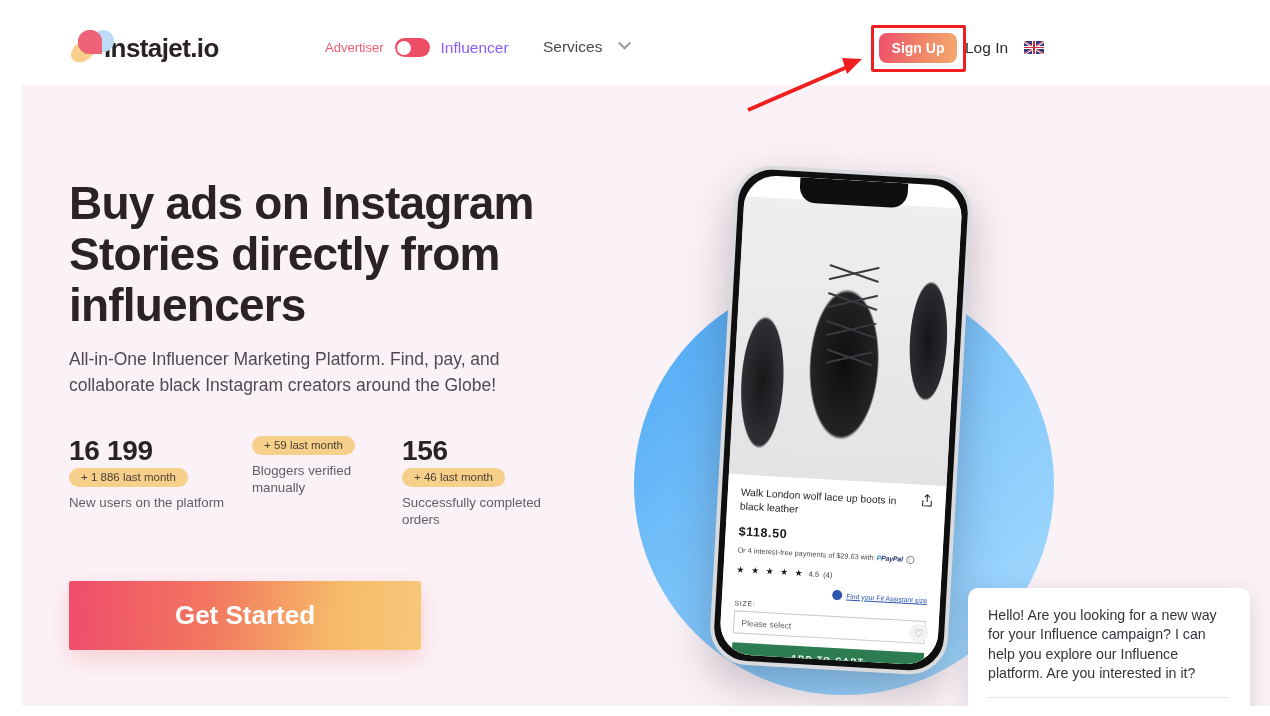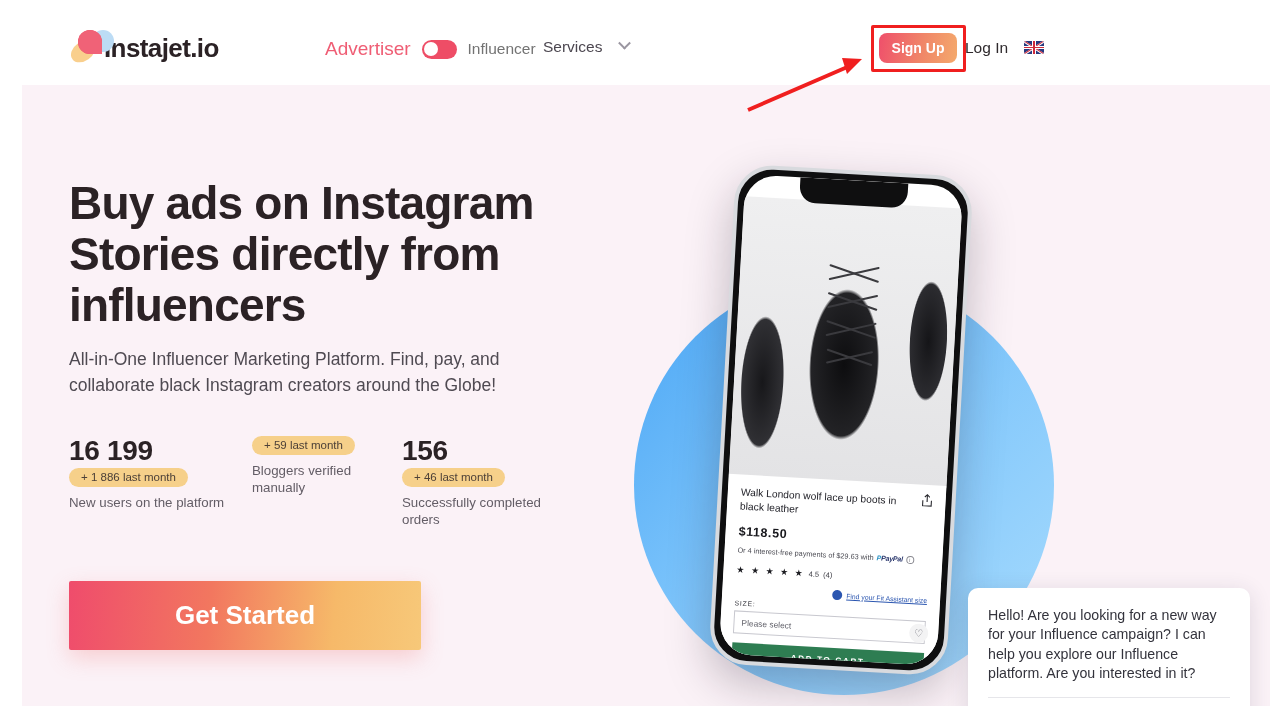--- a/index.html
+++ b/index.html
@@ -37,30 +37,30 @@
   .logo-mark .blob-r2 {
     position:absolute; left:8px; top:2px; width:24px; height:24px;
     background:#f06277; border-radius:50% 50% 0 50%;
   }
   .logo-text {
     font-size:26px; font-weight:bold; color:#2b2225;
     letter-spacing:-0.6px; margin-left:-12px; line-height:1;
   }
 
   .nav-center { position:absolute; left:325px; top:38px; display:flex; align-items:center; }
-  .nav-adv { font-size:19px; color:#ef5d74; }
+  .nav-adv { font-size:13px; color:#ef5d74; }
   .toggle {
     width:35px; height:19px; border-radius:11px; background:#ee4d66;
     margin:0 11px; position:relative; cursor:pointer;
   }
   .toggle .knob {
     position:absolute; left:2.5px; top:2.5px; width:14px; height:14px;
     border-radius:50%; background:#fff;
   }
-  .nav-inf { font-size:15.5px; color:#737373; }
+  .nav-inf { font-size:15.5px; color:#8b5cf6; }
   .nav-services {
     position:absolute; left:543px; top:38px;
     font-size:15.5px; color:#4c4750; display:flex; align-items:center;
   }
   .chev {
     display:inline-block; width:9px; height:9px; margin-left:18px;
     border-right:2px solid #9a96a0; border-bottom:2px solid #9a96a0;
     transform:rotate(45deg) translate(-3px,-3px);
   }
 

